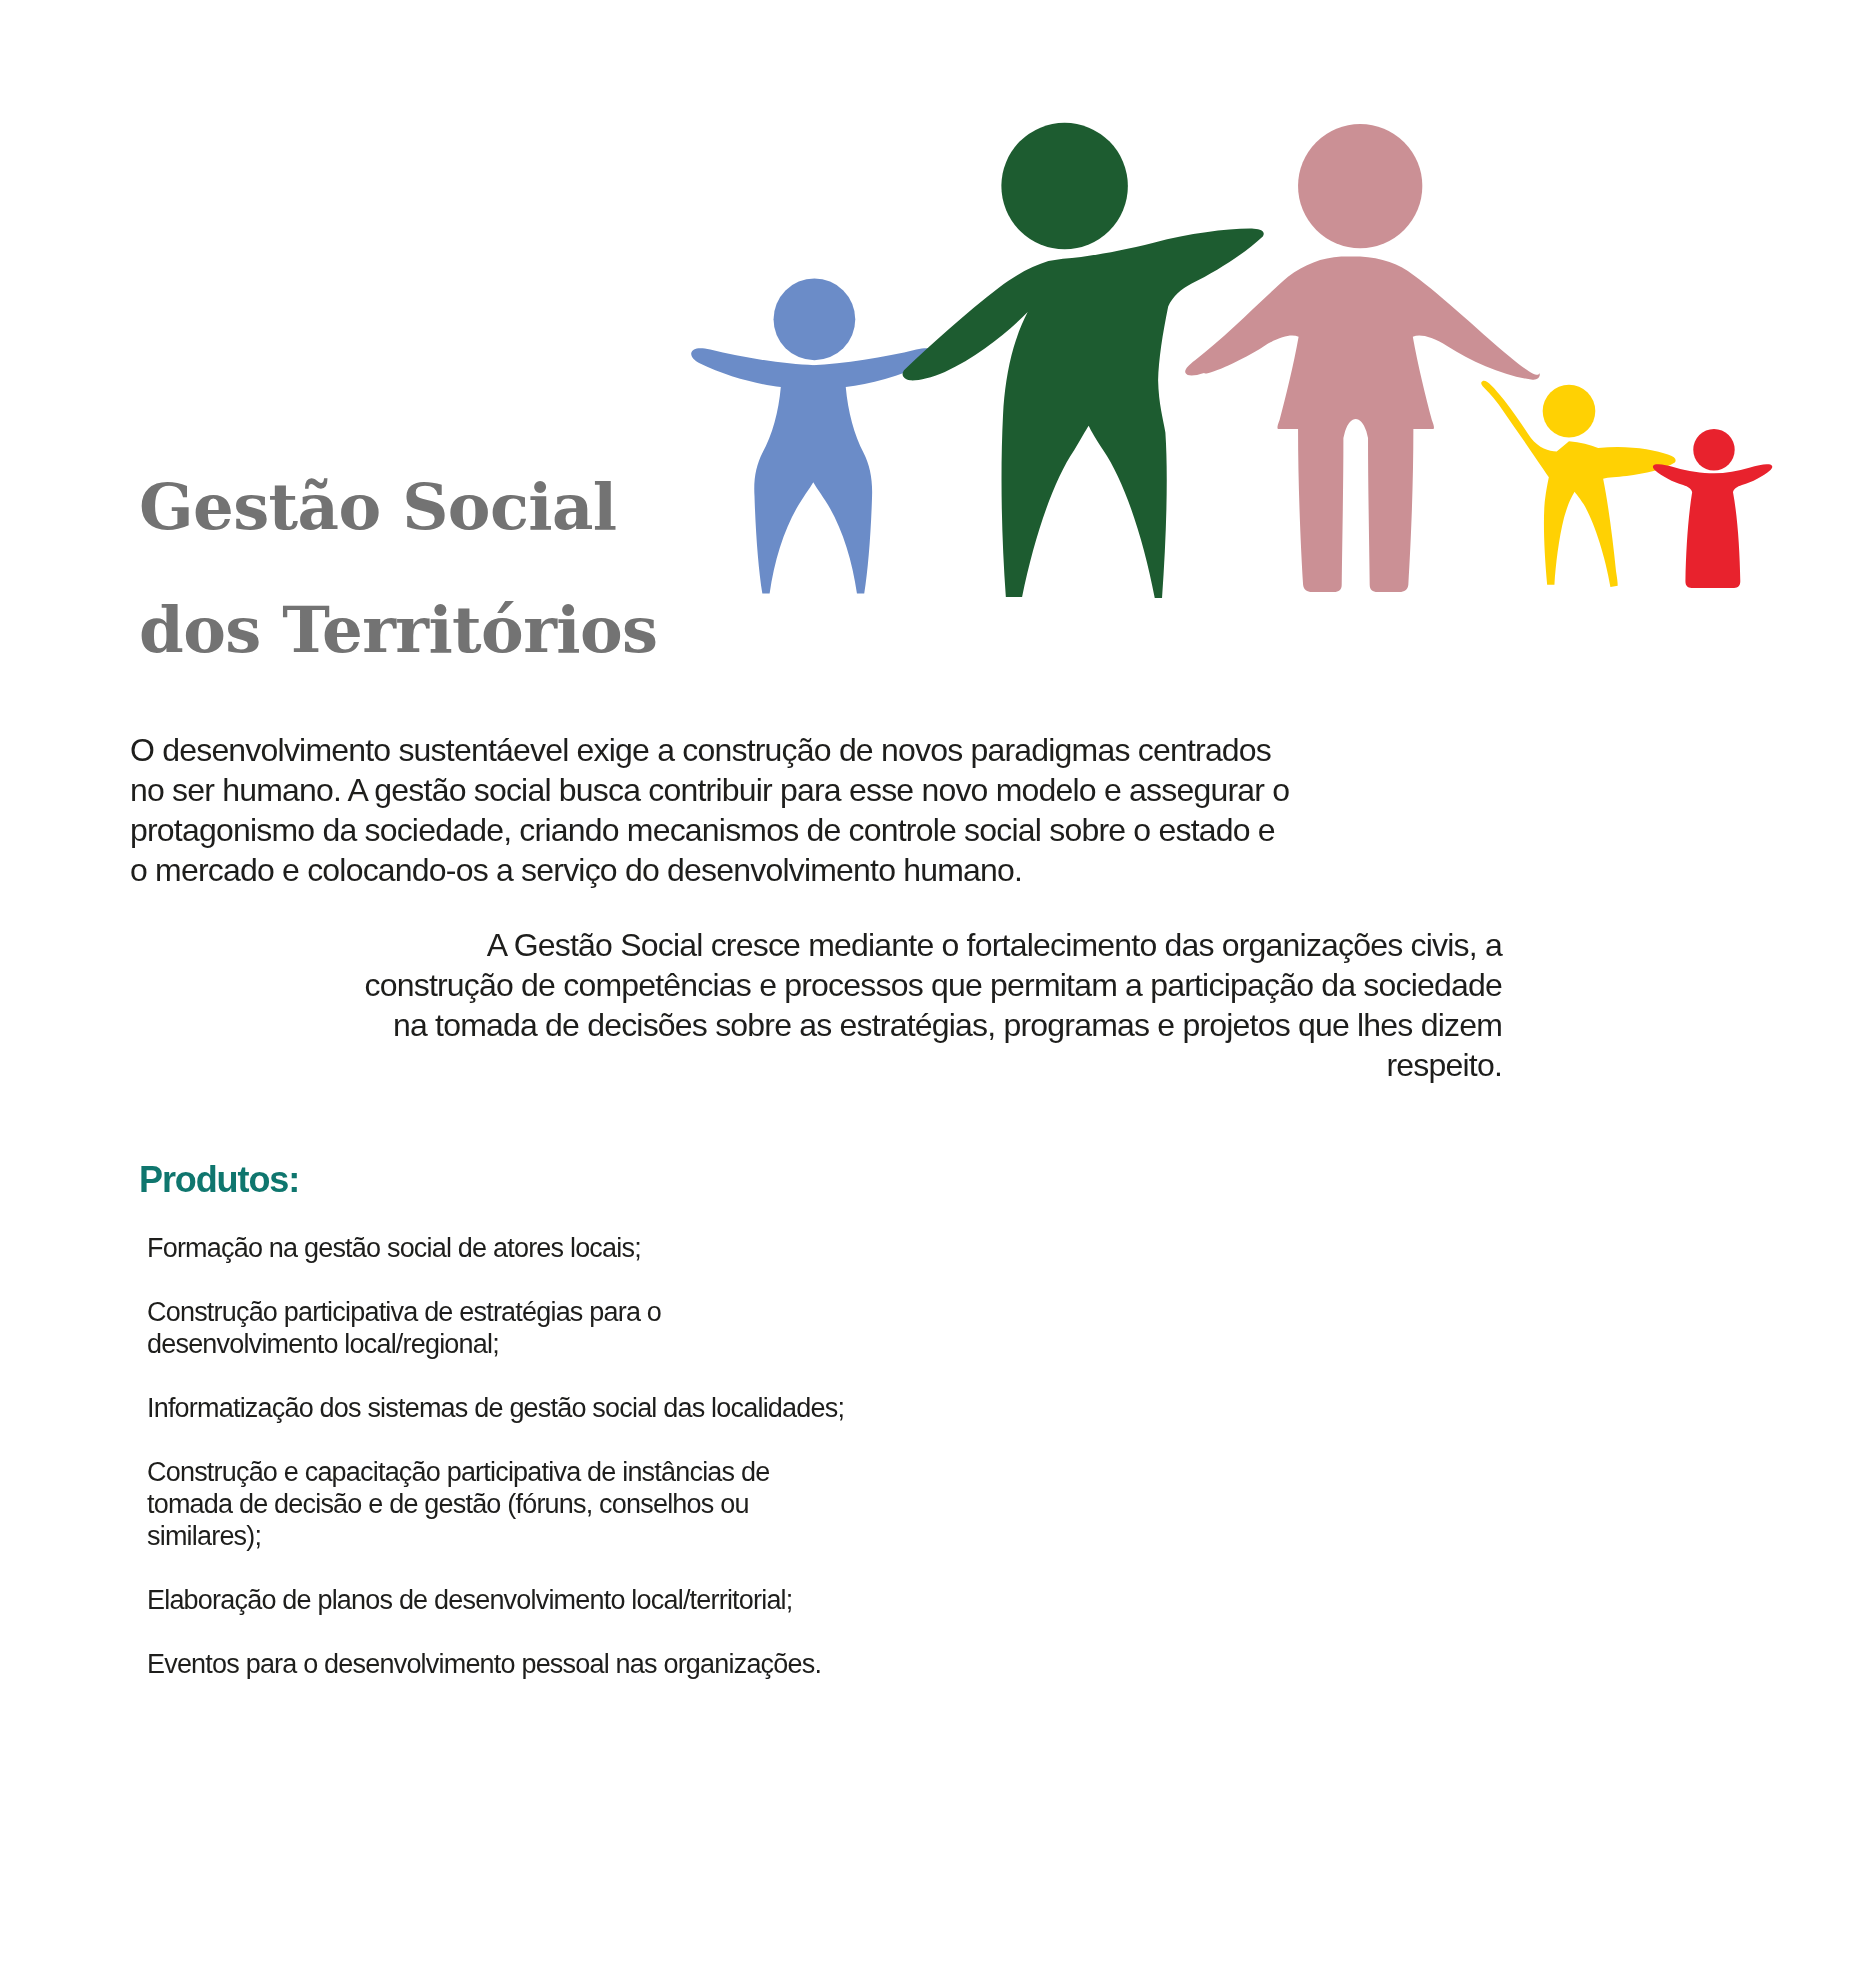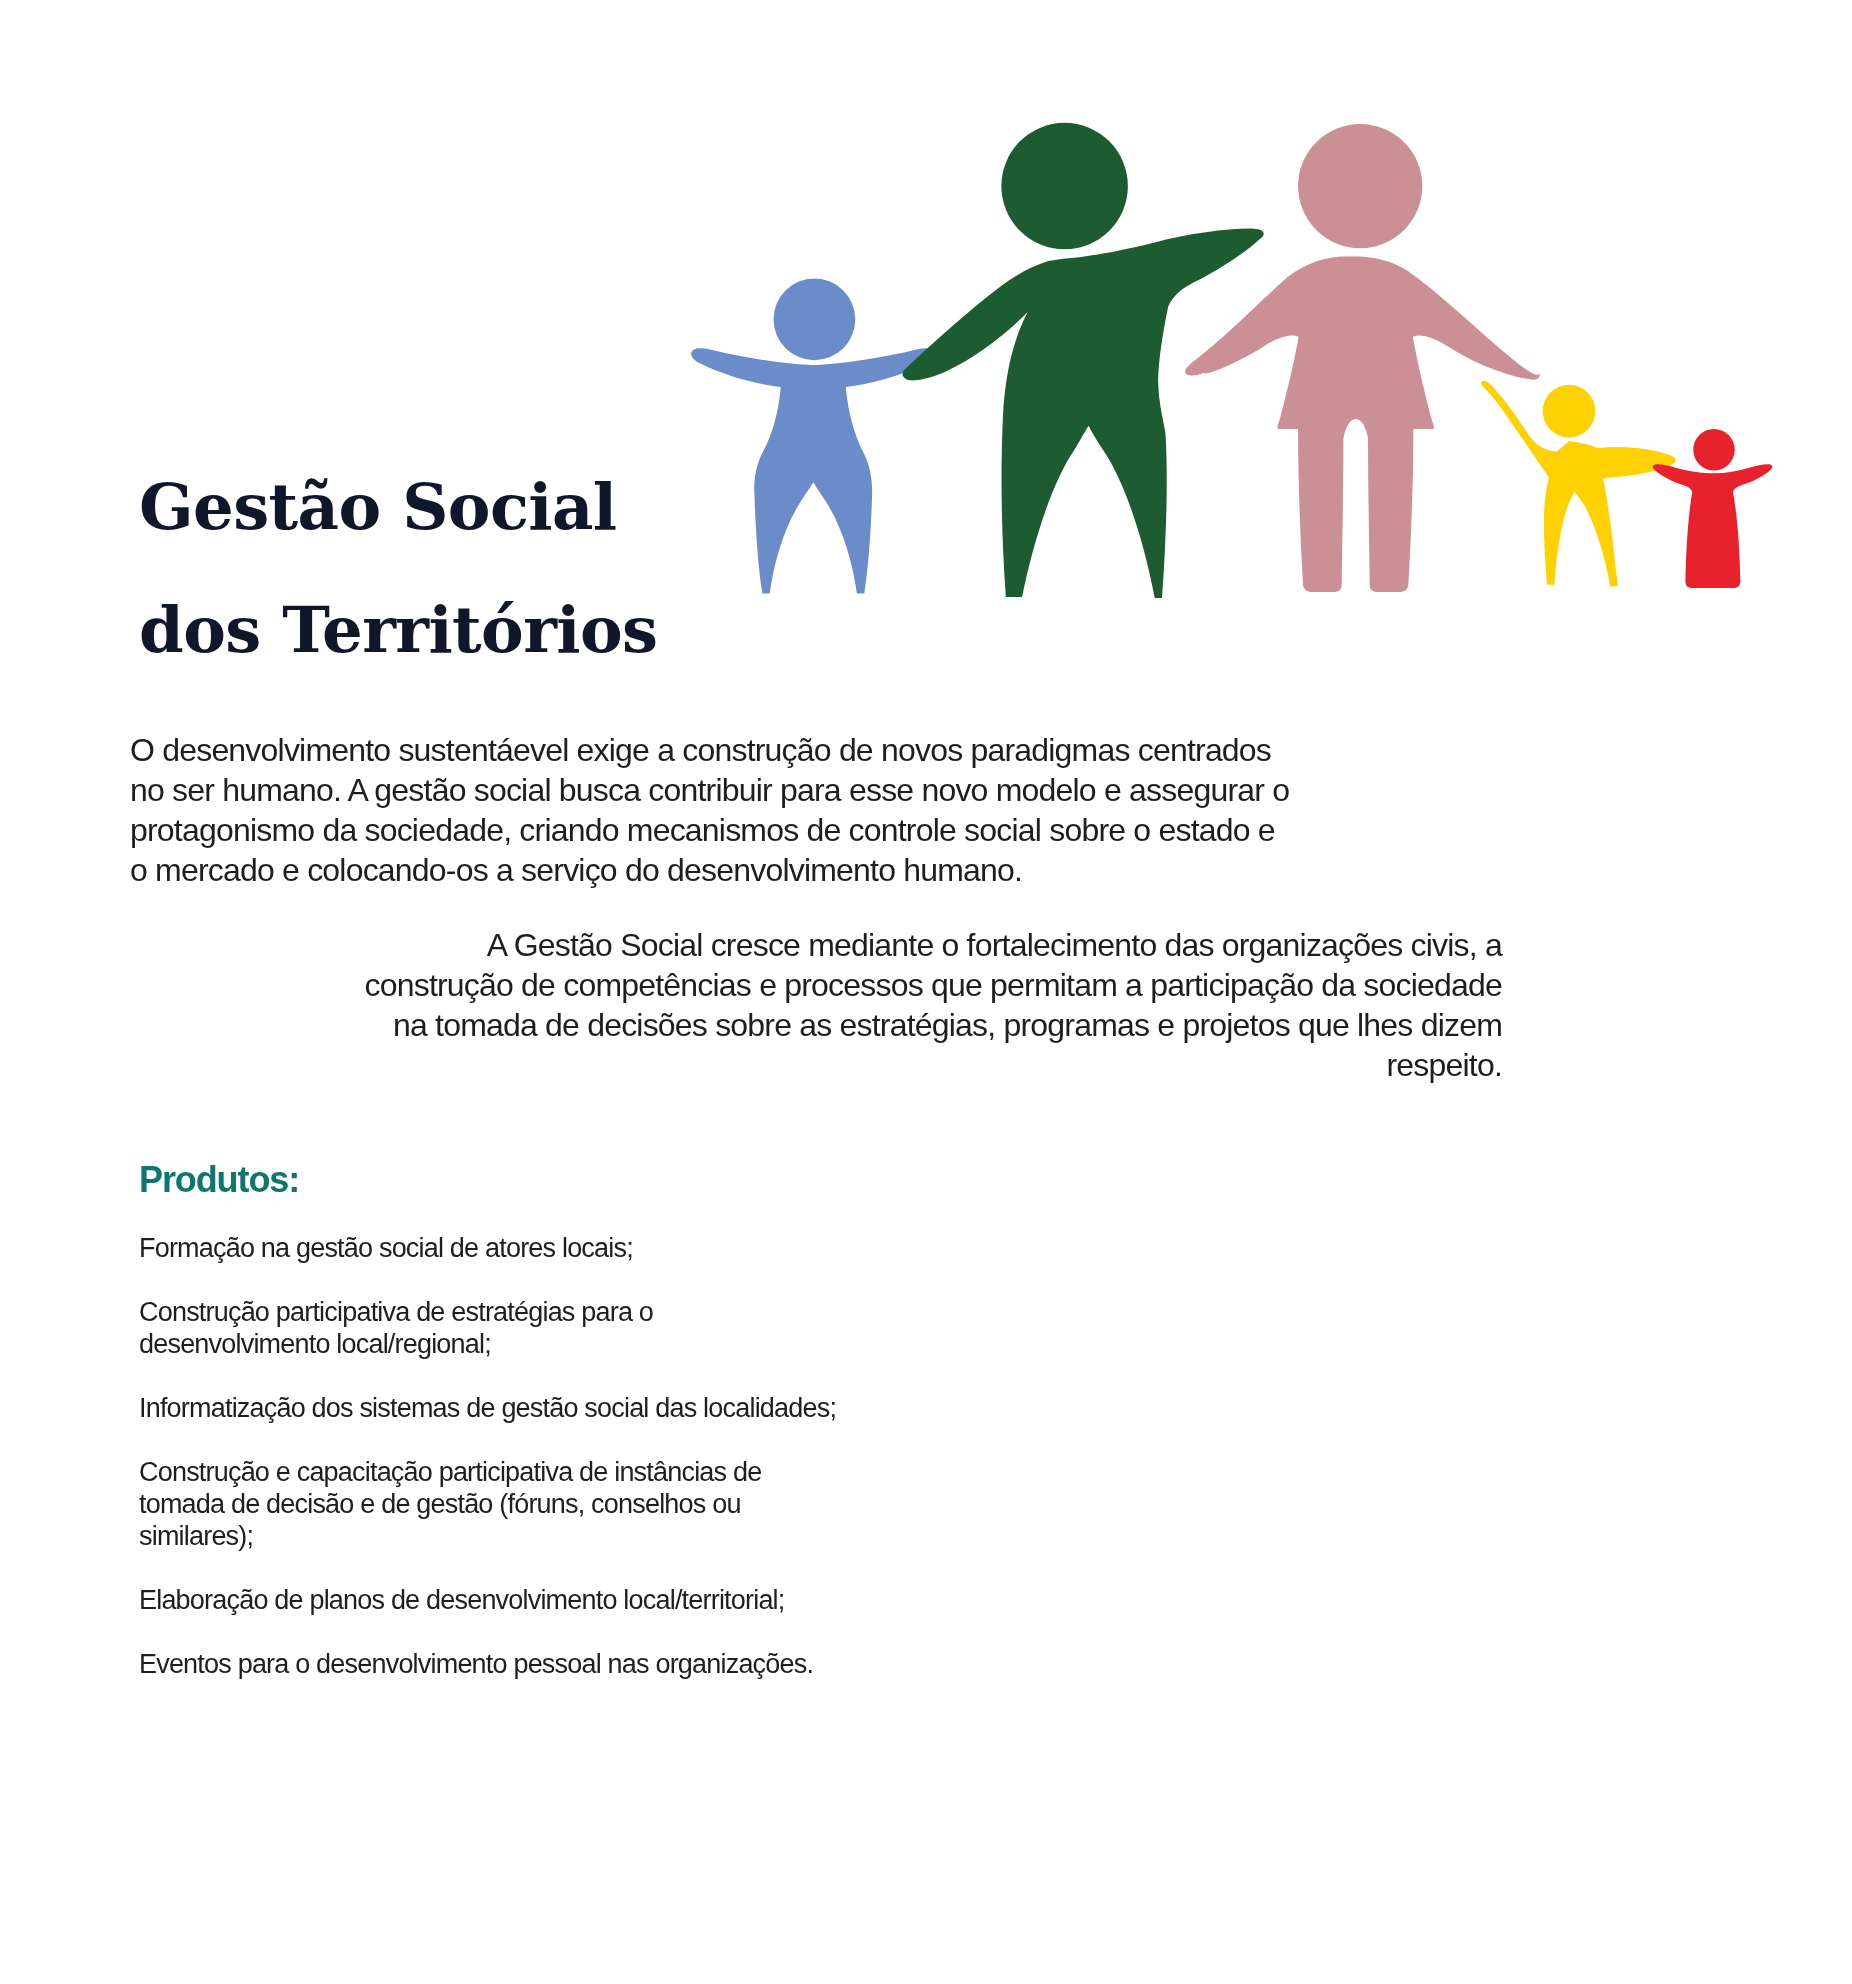--- a/index.html
+++ b/index.html
@@ -47,34 +47,34 @@
     position: absolute;
     left: 139px;
     top: 1232px;
     width: 1288px;
   }
   .product-item {
     font-size: 27px;
     line-height: 32px;
     letter-spacing: -0.8px;
     white-space: pre-line;
-    margin: 0 0 32px 0;
+    margin: 0 0 32px 8px;
   }
   .family-illustration {
     position: absolute;
     left: 672px;
     top: 101px;
     width: 1120px;
     height: 515px;
   }
 </style>
 </head>
 <body>
 
-<div class="page-title" style="color: #0f172a;">
+<div class="page-title" style="color: #737373;">
   <span class="title-line">Gestão Social</span>
   <span class="title-line">dos Territórios</span>
 </div>
 
 <div id="para1" class="intro-para">O desenvolvimento sustentáevel exige a construção de novos paradigmas centrados
 no ser humano. A gestão social busca contribuir para esse novo modelo e assegurar o
 protagonismo da sociedade, criando mecanismos de controle social sobre o estado e
 o mercado e colocando-os a serviço do desenvolvimento humano.</div>
 
 <div id="para2" class="intro-para">A Gestão Social cresce mediante o fortalecimento das organizações civis, a

